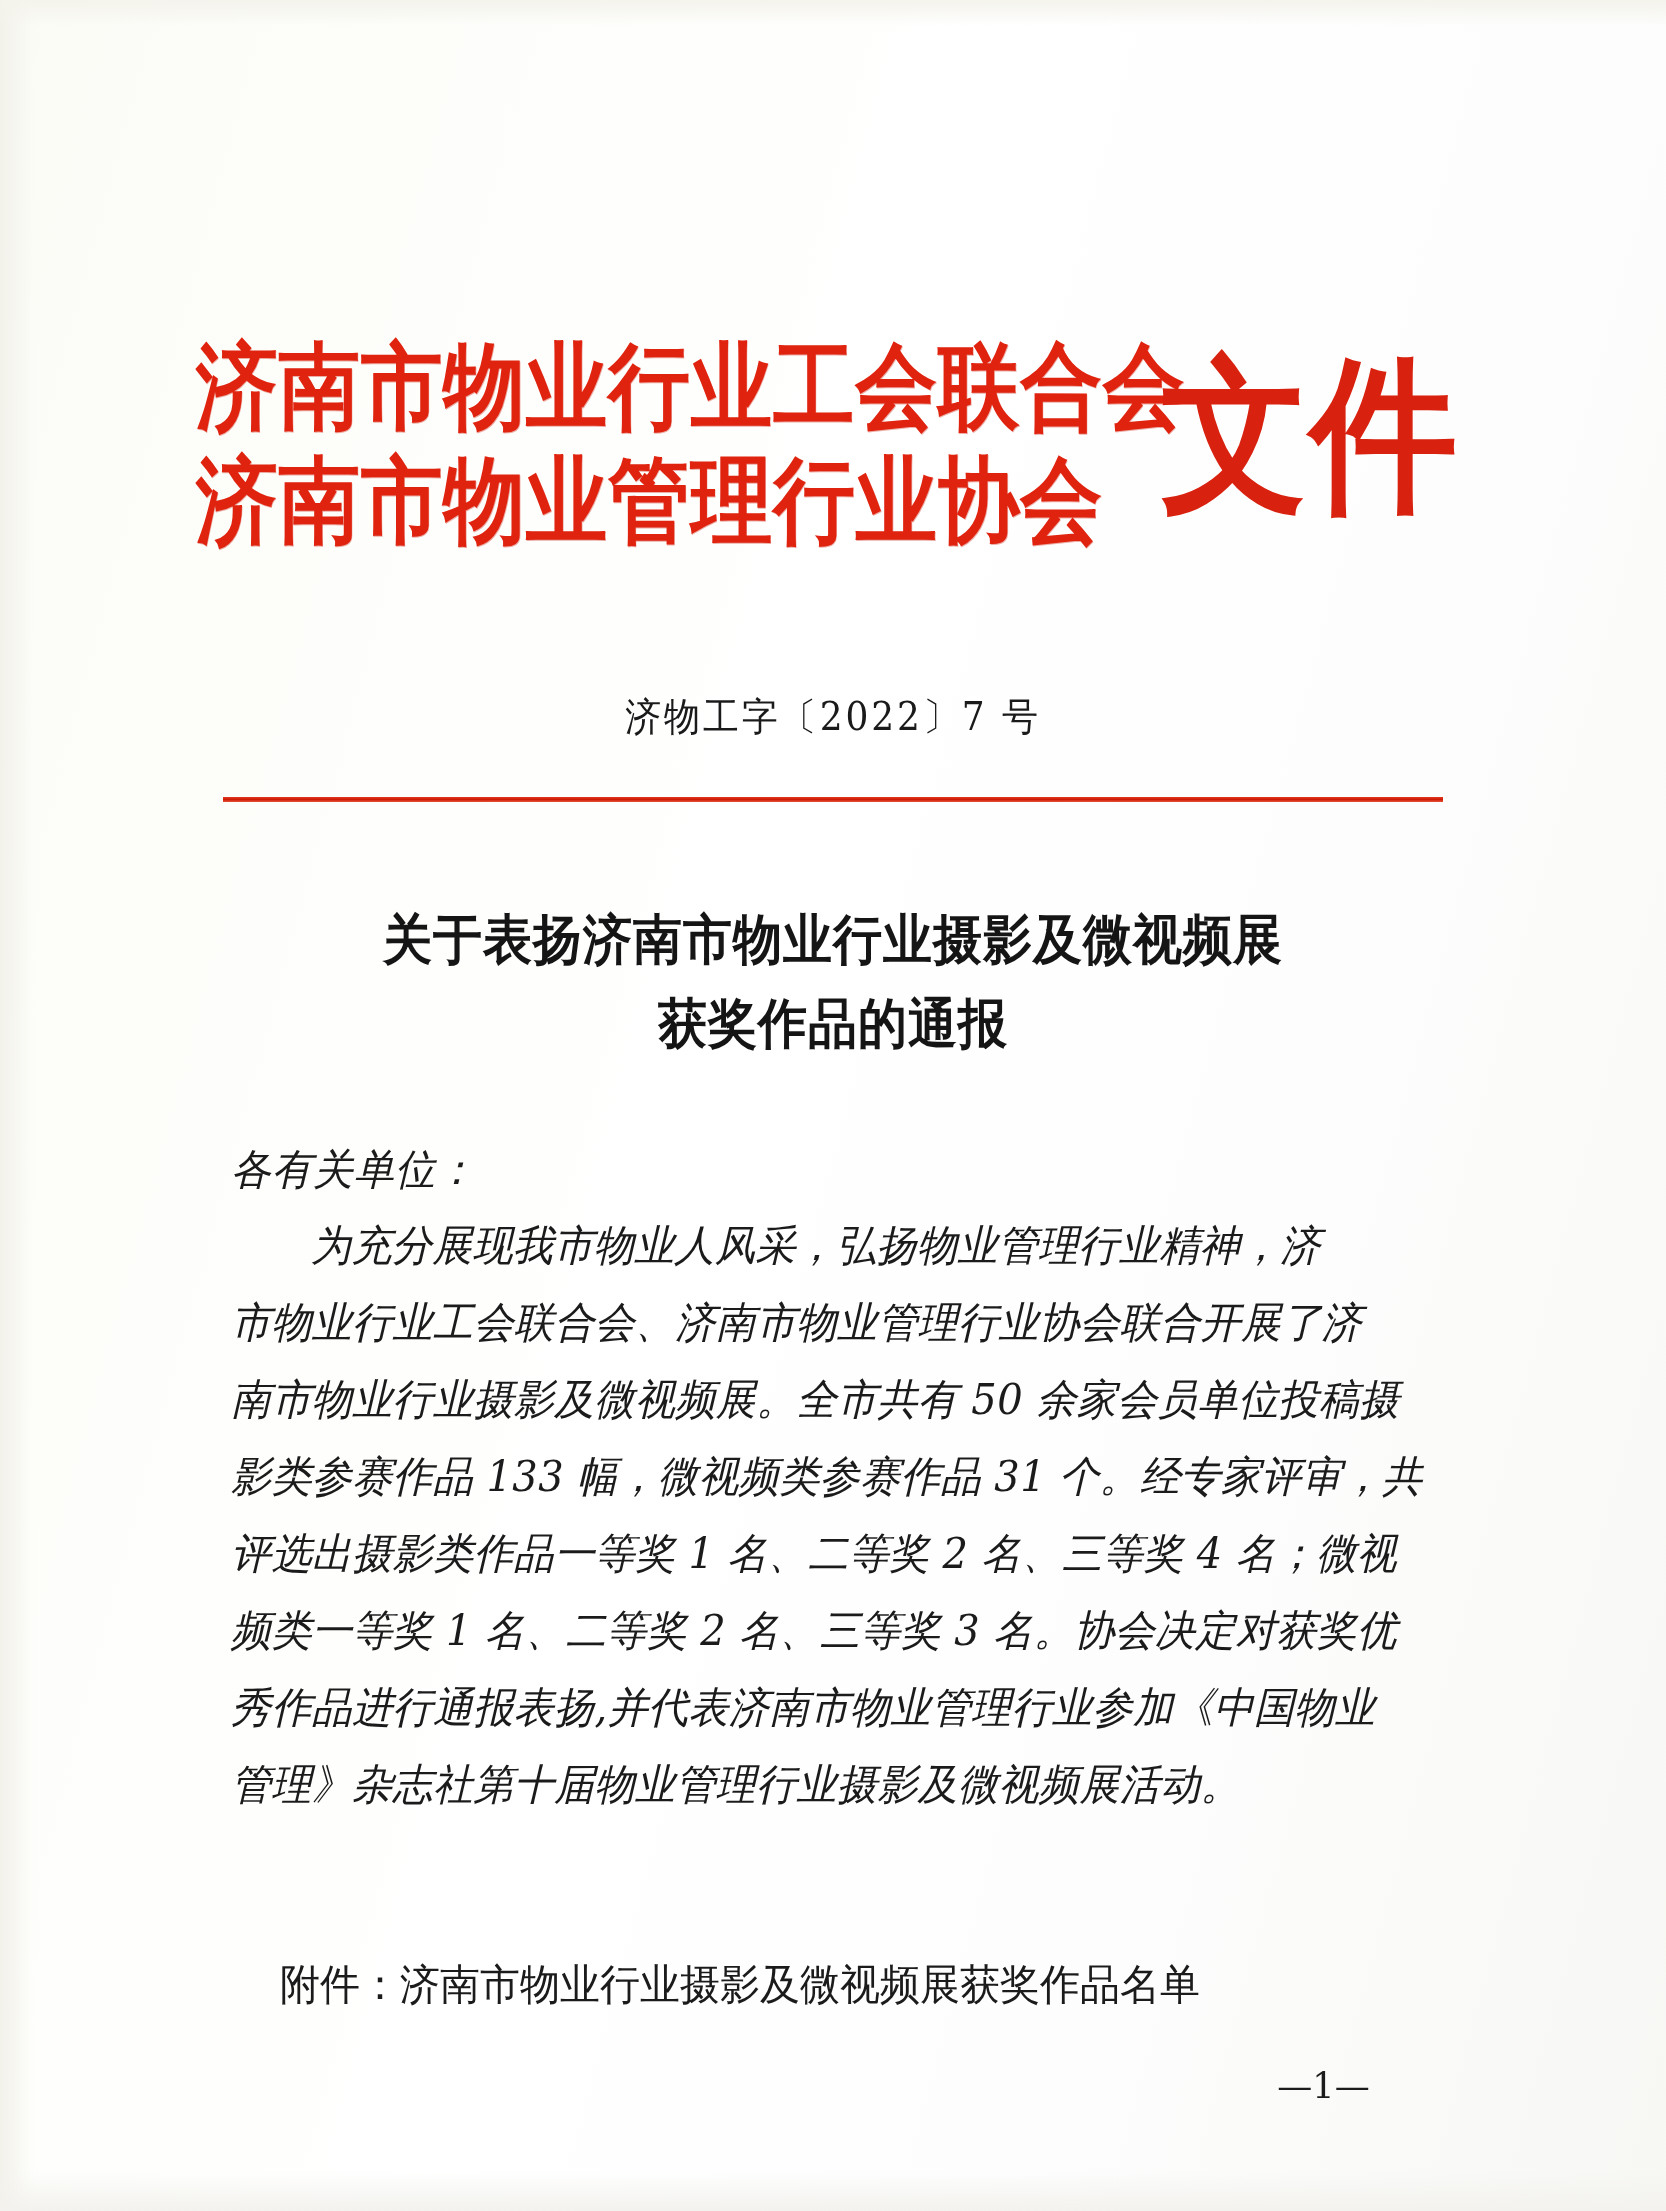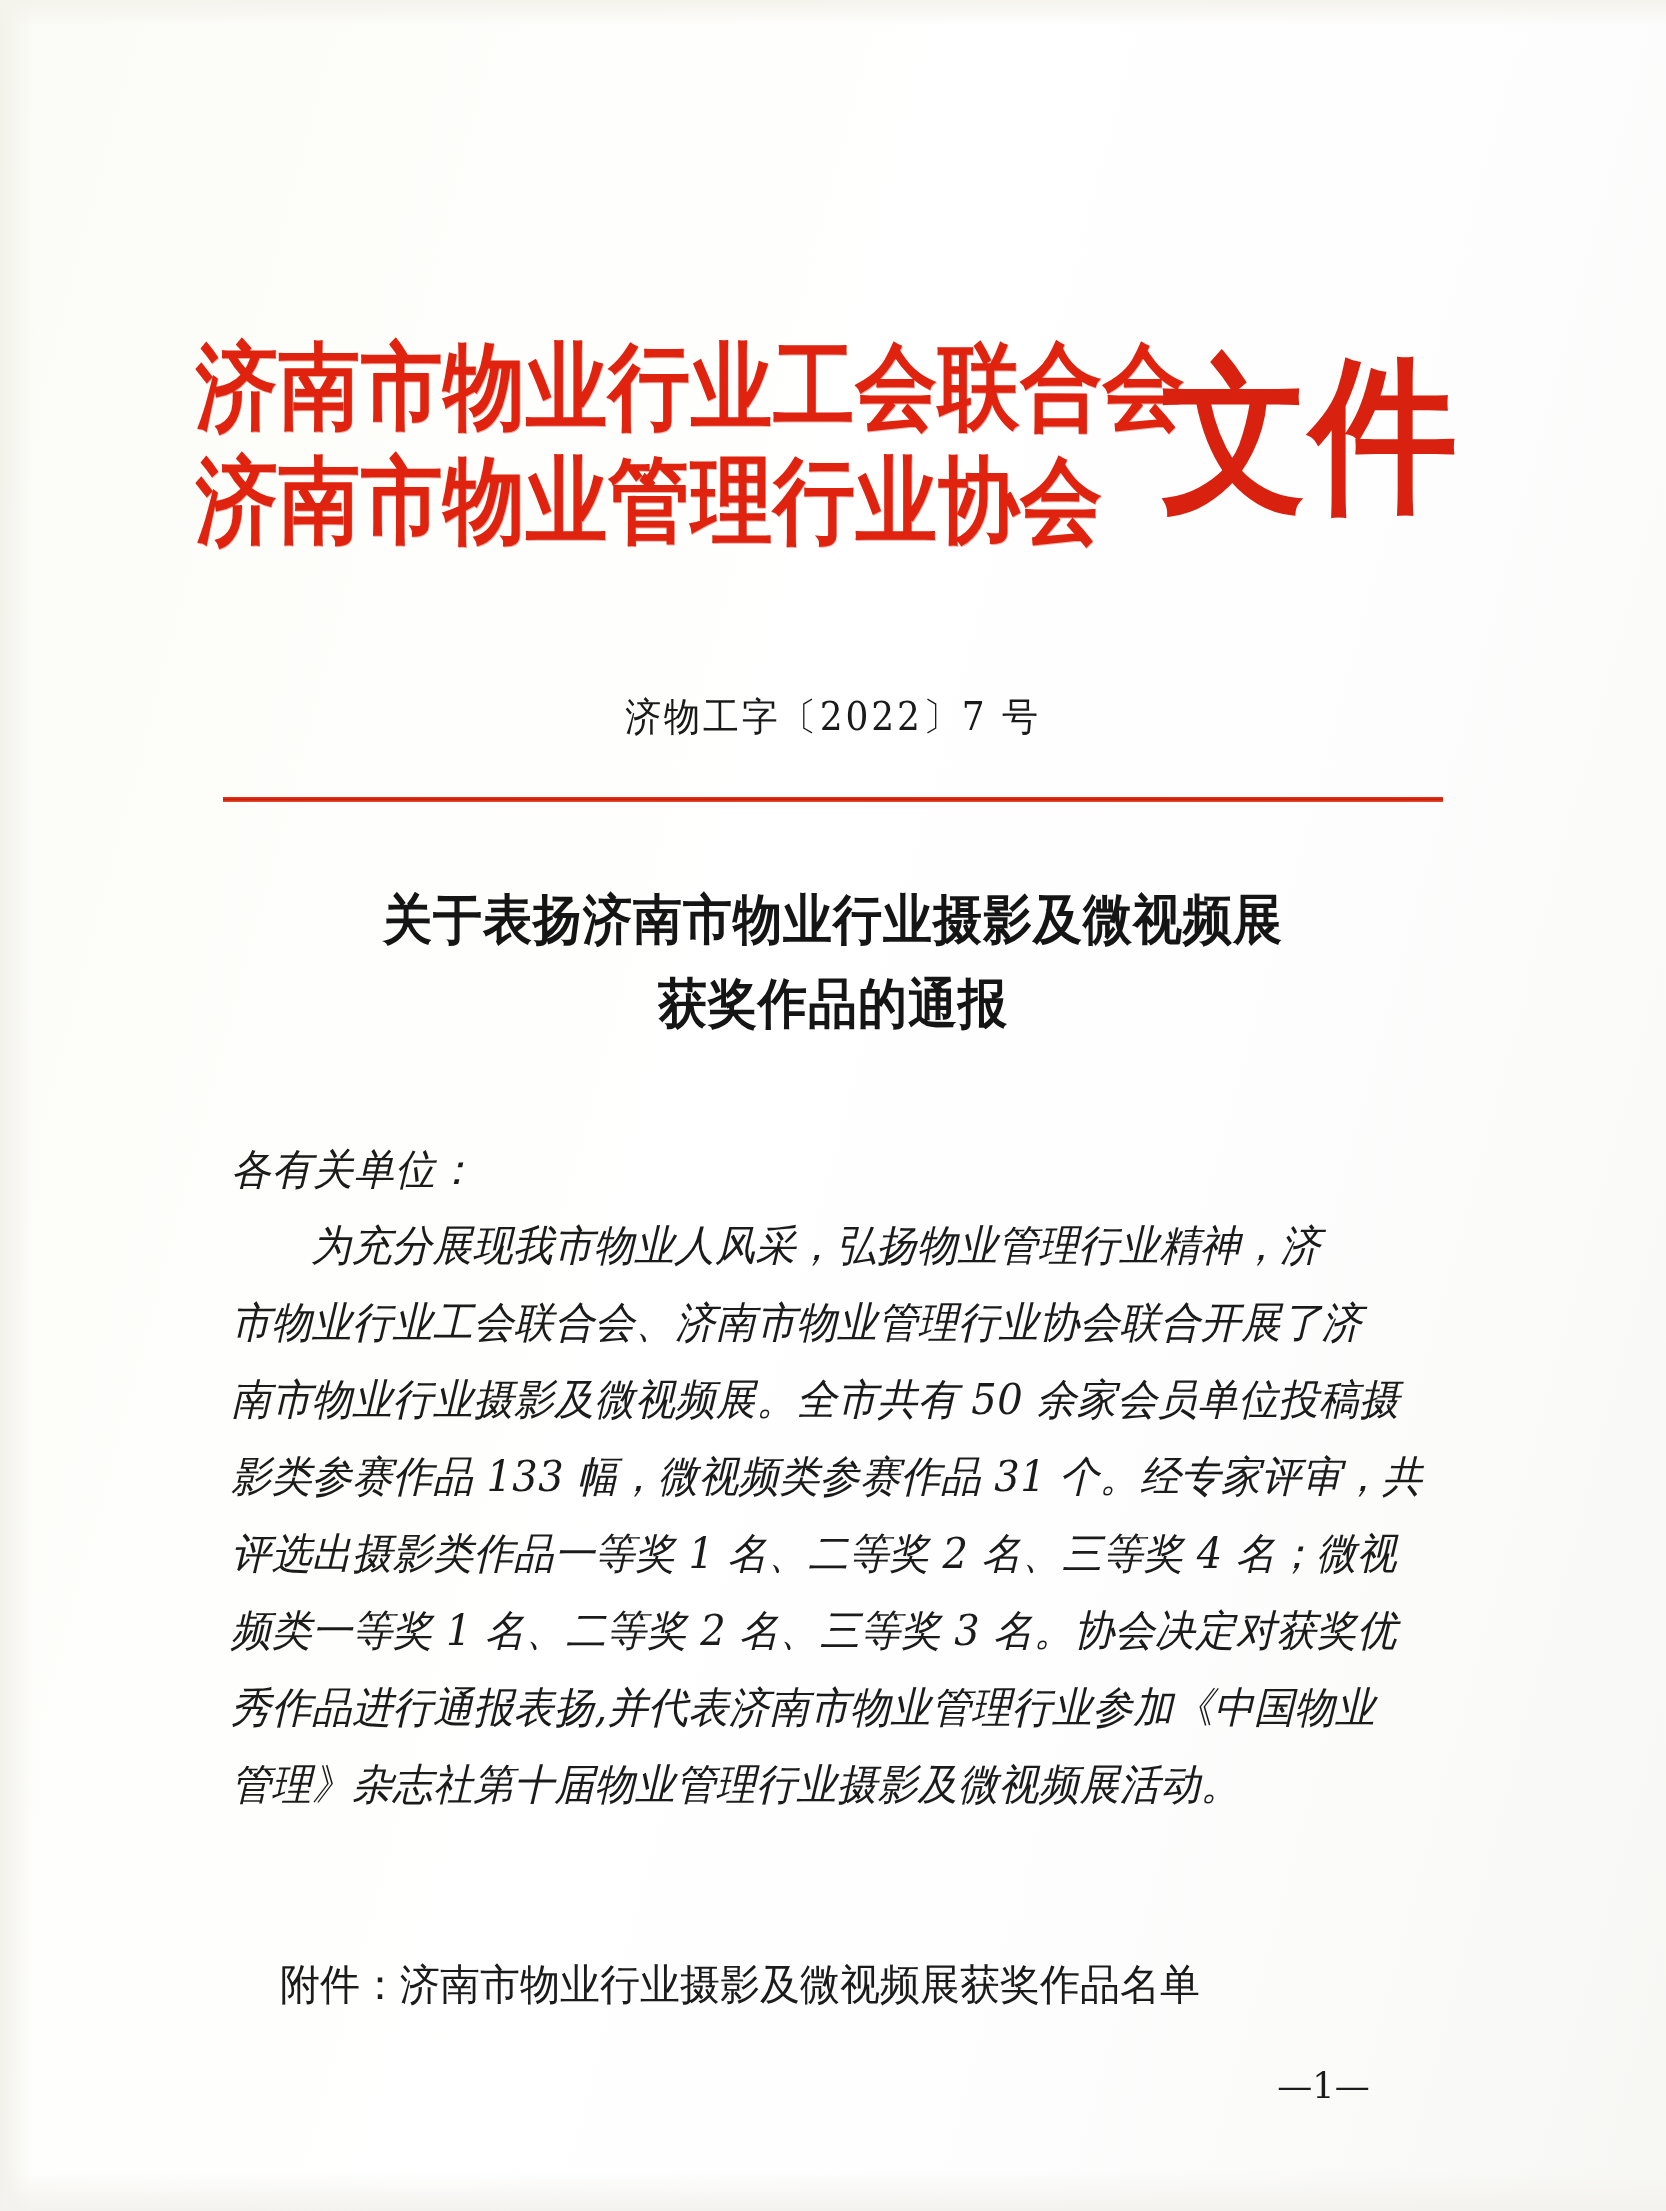--- a/index.html
+++ b/index.html
@@ -109,21 +109,21 @@
     top: 797px;
     width: 1220px;
     height: 4.9px;
     background: linear-gradient(to bottom, #e03a20 0%, #cf1a06 50%, #e8543a 100%);
   }
 
   
   .title-block {
     position: absolute;
     left: 0;
-    top: 877px;
+    top: 897px;
     width: 1666px;
     text-align: center;
   }
   .title-line {
     font-family: "DejaVu Serif", "Liberation Serif", serif;
     font-weight: bold;
     font-size: 49px;
     line-height: 84px;
     color: #151515;
     letter-spacing: 1px;

